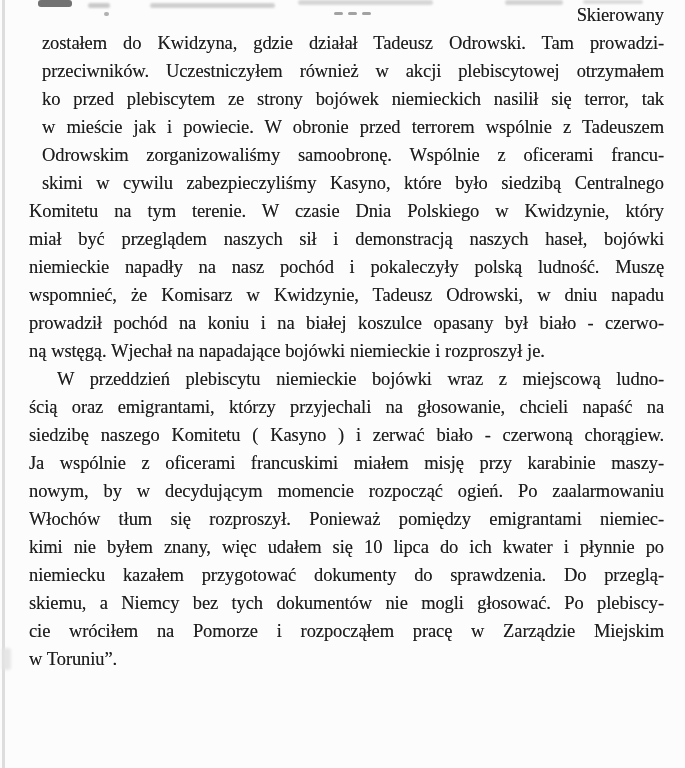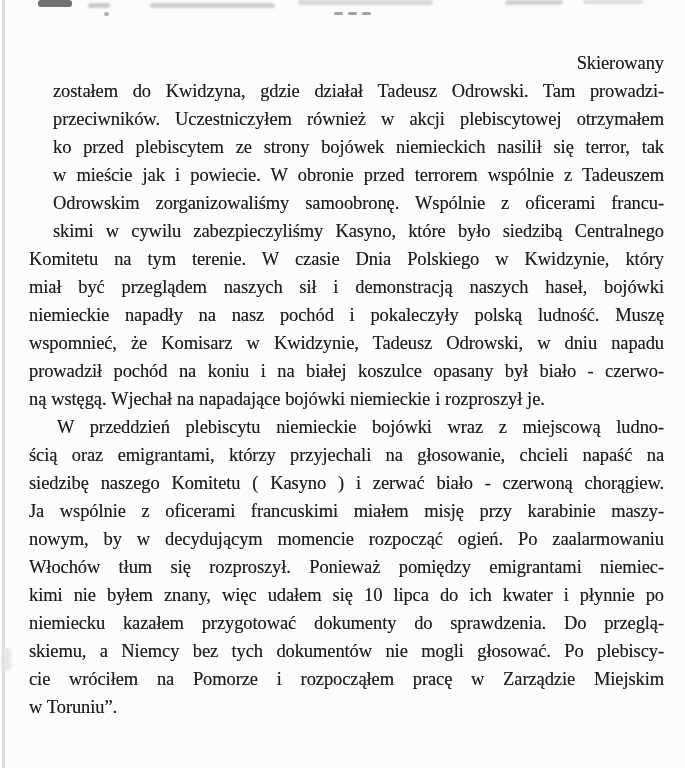--- a/index.html
+++ b/index.html
@@ -58,25 +58,25 @@
     line-height: 28px;
     height: 28px;
     overflow: hidden;
     letter-spacing: -0.1px;
     word-spacing: 0.4px;
     text-align: justify;
     text-align-last: justify;
     text-shadow: 0 0 0.55px rgba(25,25,25,0.55);
     white-space: normal;
   }
-  .line.align-right { text-align: right; text-align-last: right; margin-top: 48px; }
+  .line.align-right { text-align: right; text-align-last: right; }
   .line.align-left  { text-align: center;  text-align-last: left; }
   .line.indent { text-indent: 28px; }
   
-  .line.shift { margin-left: 24px; }
+  .line.shift { margin-left: 13px; }
 </style>
 </head>
 <body>
 
 <div class="page">
   <div class="edge-line"></div>
 
   <div>
     <div class="artifact a1"></div>
     <div class="artifact a2"></div>

